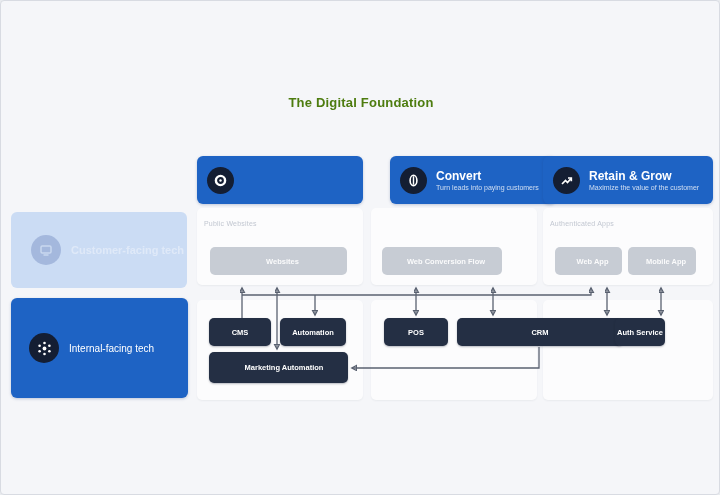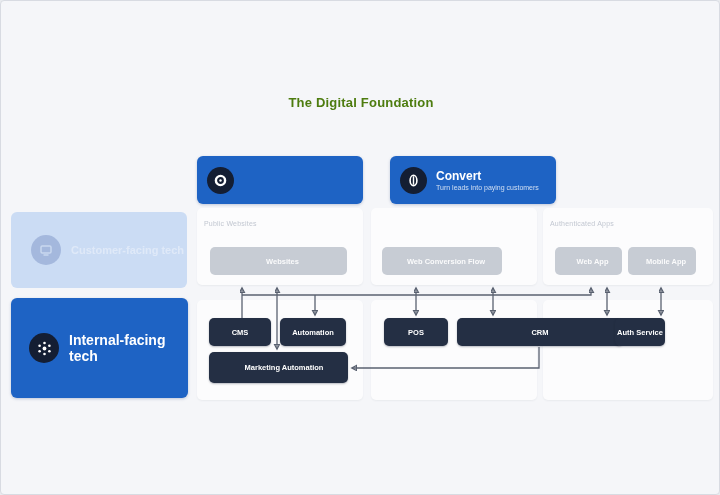--- a/index.html
+++ b/index.html
@@ -27,21 +27,21 @@
   .siderow{position:absolute;left:10px;border-radius:6px;display:flex;align-items:center;}
   .siderow .circ{
     border-radius:50%;display:flex;align-items:center;justify-content:center;flex:0 0 auto;
   }
   .row-customer{top:211px;width:176px;height:76px;background:#cbdcf4;padding-left:20px;}
   .row-customer .circ{width:30px;height:30px;background:#a4b8dd;margin-right:10px;}
   .row-customer .lbl{font-size:11px;font-weight:700;color:#dfe9f8;}
   .row-internal{top:297px;width:177px;height:100px;background:#1e63c4;padding-left:18px;
     box-shadow:0 1px 3px rgba(30,60,120,.25);}
   .row-internal .circ{width:30px;height:30px;background:#141e33;margin-right:10px;}
-  .row-internal .lbl{font-size:14px;font-weight:700;color:#ffffff;}
+  .row-internal .lbl{font-size:10px;font-weight:400;color:#ffffff;}
   
   .card{
     position:absolute;background:#fcfcfd;border-radius:5px;
     box-shadow:0 1px 2px rgba(40,50,70,.06);
   }
   .card.top{top:207px;height:77px;}
   .card.bot{top:299px;height:100px;}
   .glabel{position:absolute;font-size:7px;color:#c2c7d1;letter-spacing:.2px;}
   
   .gbox{
@@ -80,20 +80,32 @@
           <ellipse cx="7.5" cy="7.5" rx="3.4" ry="5.2" fill="none" stroke="#ffffff" stroke-width="1.6"></ellipse>
           <line x1="7.5" y1="3.2" x2="7.5" y2="11.8" stroke="#ffffff" stroke-width="1.4"></line>
         </svg>
     </span>
     <span>
       <div class="t1">Convert</div>
       <div class="t2">Turn leads into paying customers</div>
     </span>
   </div>
 
+  <div class="stage" style="left:542px;width:170px;">
+    <span class="circ">
+      <svg width="15" height="15" viewBox="0 0 15 15">
+          <polyline points="3,11 6.5,7.5 8.5,9.5 12,5.5" fill="none" stroke="#ffffff" stroke-width="1.7"></polyline>
+          <polyline points="9,5 12.3,5 12.3,8.3" fill="none" stroke="#ffffff" stroke-width="1.7"></polyline>
+        </svg>
+    </span>
+    <span>
+      <div class="t1">Retain &amp; Grow</div>
+      <div class="t2">Maximize the value of the customer</div>
+    </span>
+  </div>
 
   <div class="siderow row-customer">
     <span class="circ">
       <svg width="16" height="16" viewBox="0 0 16 16">
           <rect x="3" y="4" width="10" height="7" rx="1.2" fill="none" stroke="#c9d8ef" stroke-width="1.5"></rect>
           <line x1="5.5" y1="13" x2="10.5" y2="13" stroke="#c9d8ef" stroke-width="1.5"></line>
         </svg>
     </span>
     <span class="lbl">Customer-facing tech</span>
   </div>

